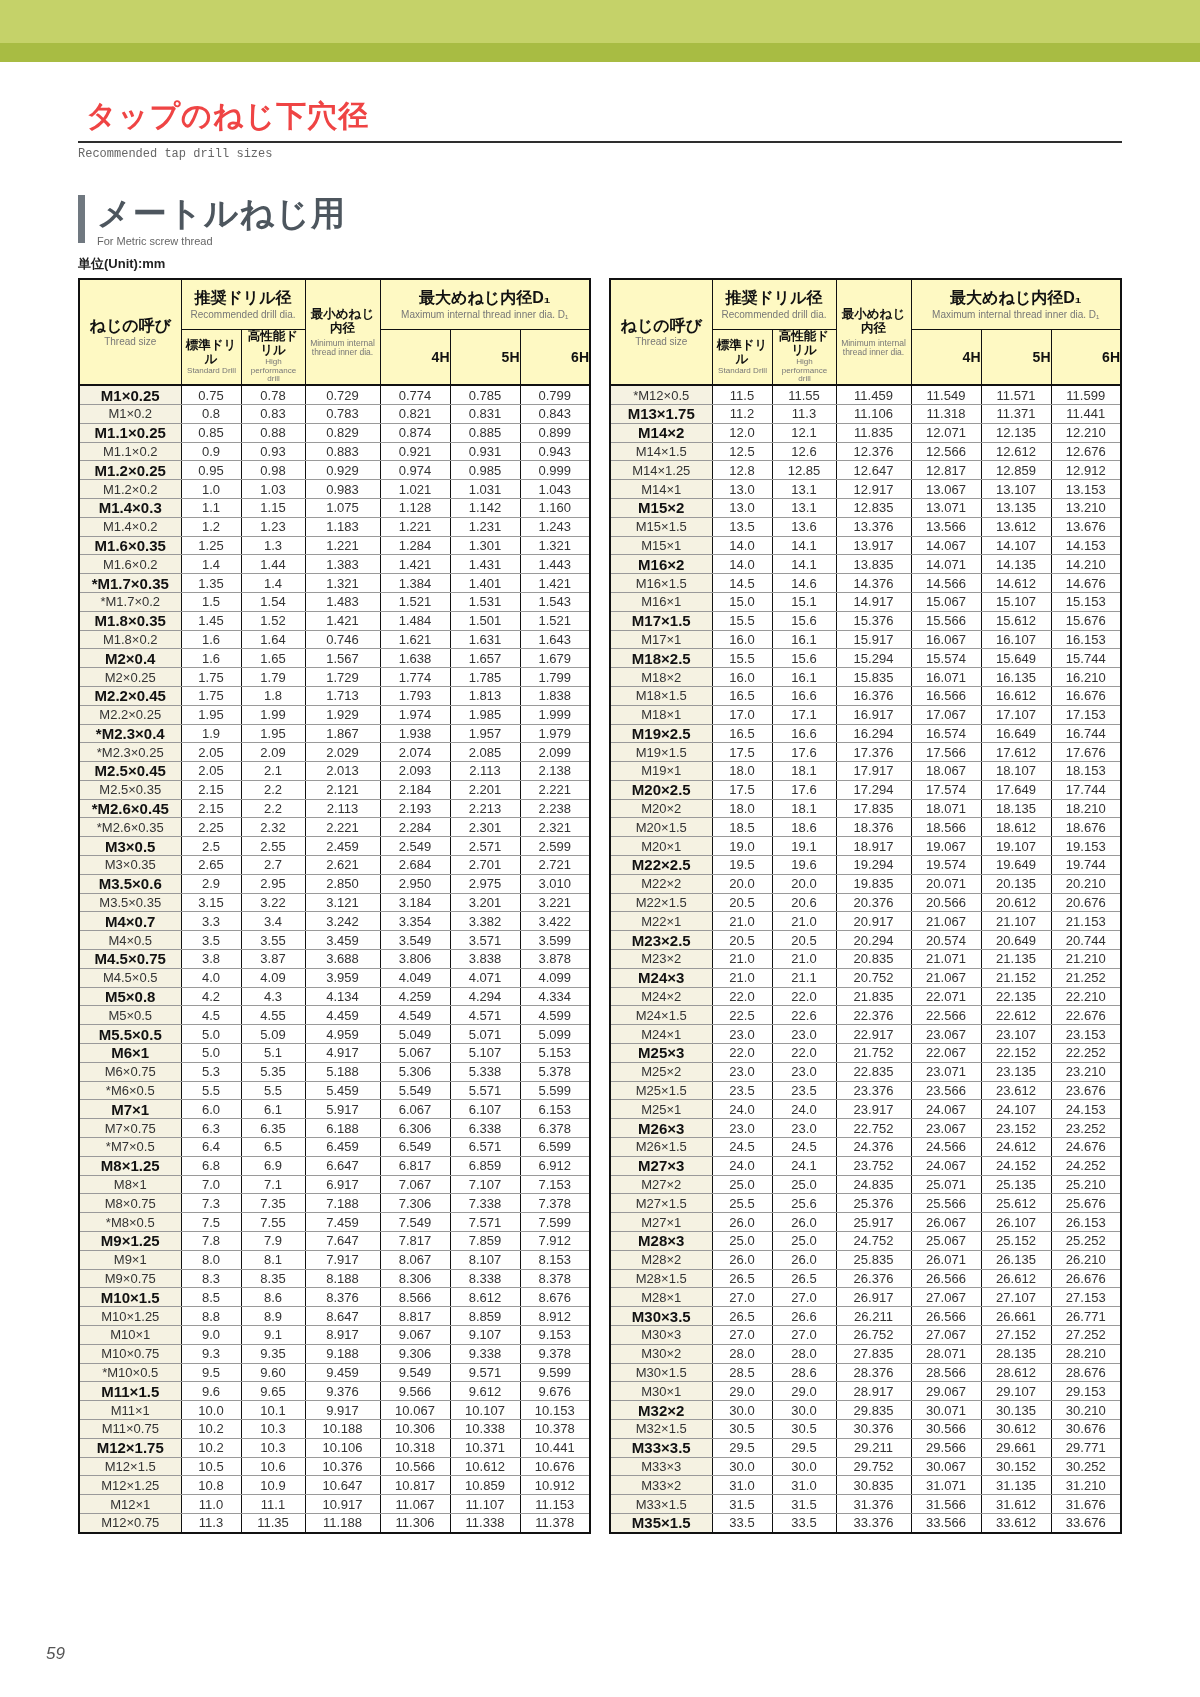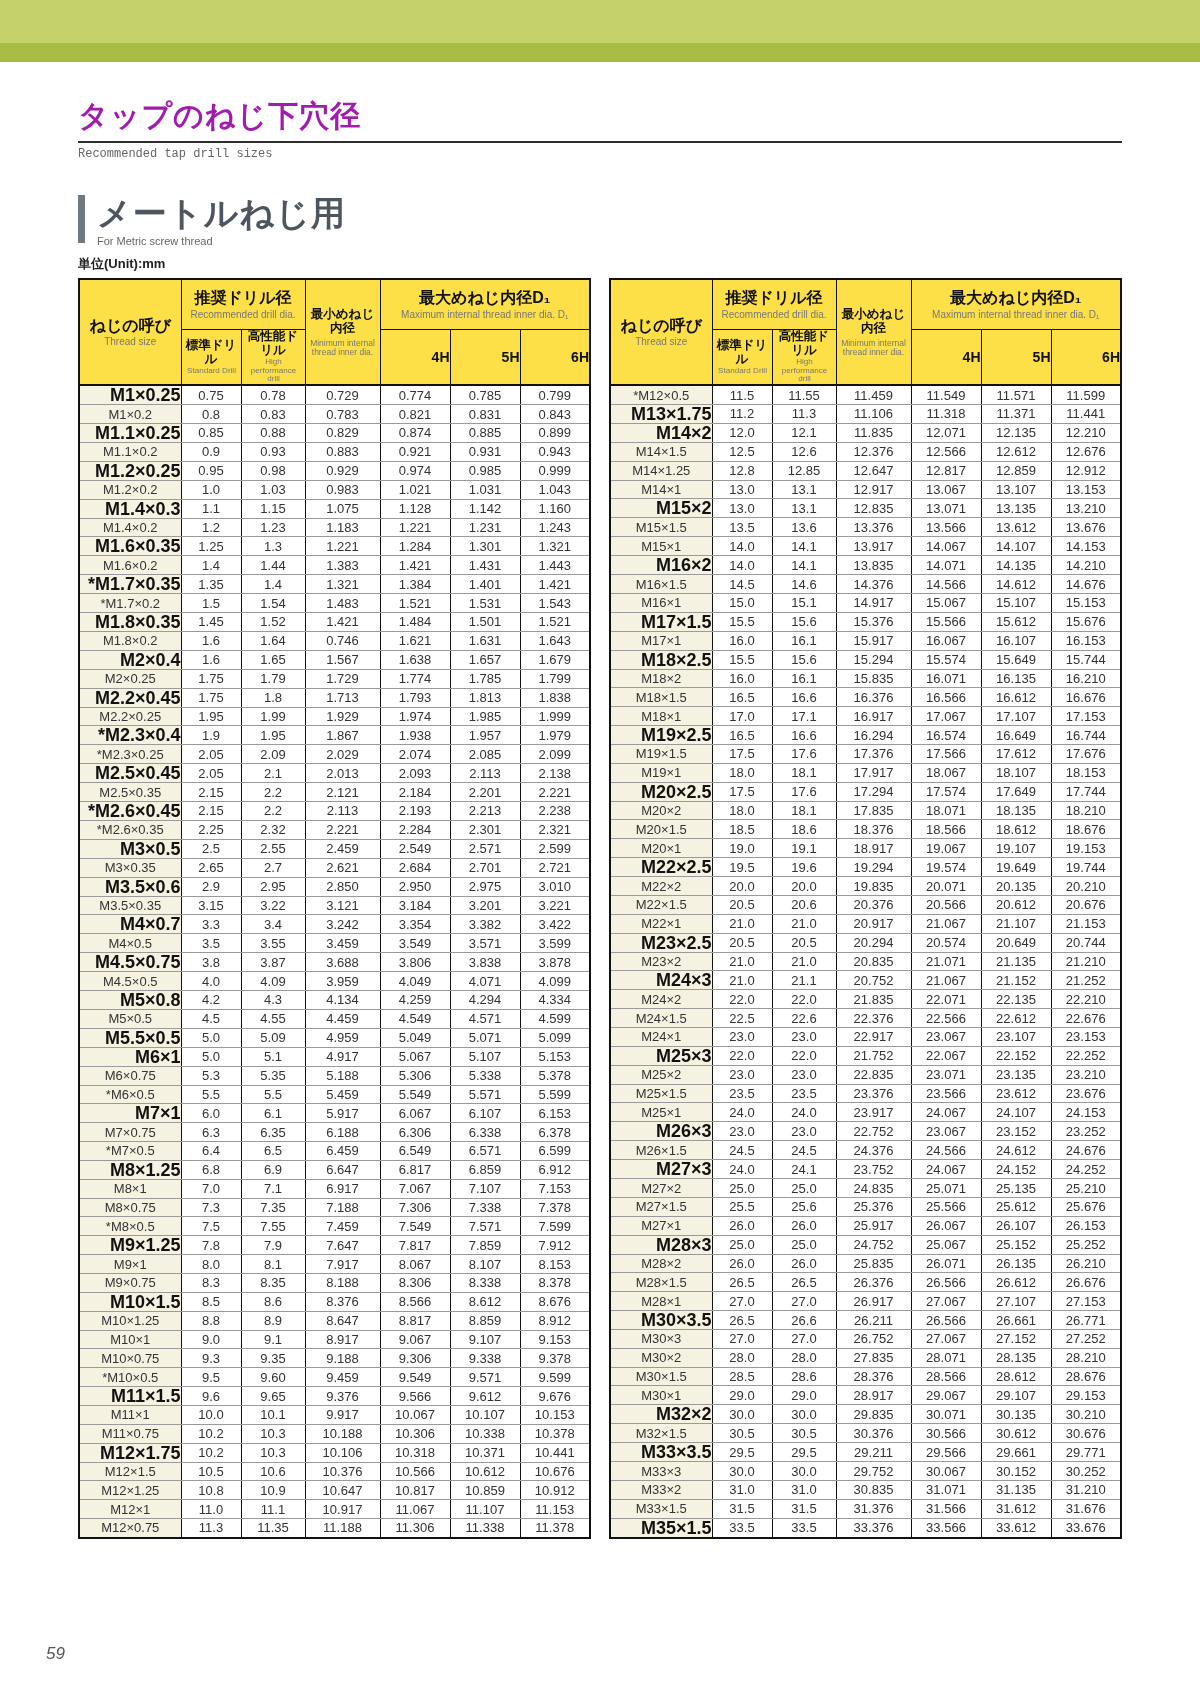--- a/index.html
+++ b/index.html
@@ -7,56 +7,56 @@
     width:1200px;height:1697px;position:relative;overflow:hidden;
     background:#ffffff;
     font-family:"Liberation Sans","DejaVu Sans",sans-serif;
     -webkit-font-smoothing:antialiased;
   }
   .band-light{position:absolute;top:0;left:0;width:1200px;height:43px;background:#c5d269;}
   .band-dark{position:absolute;top:43px;left:0;width:1200px;height:19px;background:#a8bc43;}
 
   .content{position:absolute;left:78px;top:62px;width:1044px;}
 
-  h1{margin:36px 0 0 0;font-size:30px;font-weight:700;color:#a21caf;letter-spacing:1px;line-height:1.2;}
+  h1{margin:36px 0 0 8px;font-size:30px;font-weight:700;color:#ef4444;letter-spacing:1px;line-height:1.2;}
   .title-rule{margin-top:7px;border-bottom:2.5px solid #2e2e2e;width:100%;}
   .subtitle{margin-top:4px;font-size:12px;color:#666;font-family:Liberation Mono, monospace;}
 
   .section{margin-top:34px;display:flex;align-items:flex-start;}
   .section-bar{width:7px;height:48px;background:#707880;margin-right:12px;}
   .section-ja{font-size:34px;font-weight:700;color:#4d565e;letter-spacing:1px;line-height:1.1;}
   .section-en{margin-top:3px;font-size:11px;color:#666;}
 
   .unit{margin-top:8px;text-align:left;font-size:13px;color:#222;font-weight:700;}
 
   .tables{margin-top:5px;display:flex;justify-content:space-between;}
   table{border-collapse:collapse;table-layout:fixed;width:511px;background:#fff;border:2px solid #111;}
   col.c-name{width:102px;} col.c-std{width:60px;} col.c-hp{width:64px;}
   col.c-min{width:75px;} col.c-h{width:70px;}
 
   th,td{border-left:1px solid #111;border-right:1px solid #111;padding:0;}
-  thead th{background:#fde047;border-bottom:2px solid #111;vertical-align:middle;text-align:center;}
+  thead th{background:#fef9c3;border-bottom:2px solid #111;vertical-align:middle;text-align:center;}
   thead th.th-group{border-bottom:1px solid #111;}
   thead tr.r1{height:50px;}
   thead tr.r2{height:50px;}
 
   .hja{font-size:16px;font-weight:700;color:#111;line-height:1.15;}
   .hen{font-size:10px;font-weight:400;color:#777;line-height:1.1;margin-top:1px;}
   .hja2{font-size:12.5px;font-weight:700;color:#111;line-height:1.15;padding:0 4px;}
   .hen2{font-size:8.5px;font-weight:400;color:#777;line-height:1.1;margin-top:3px;padding:0 2px;}
   .hja3{font-size:12.5px;font-weight:700;color:#111;line-height:1.1;}
   .hen3{font-size:8.5px;font-weight:400;color:#777;line-height:1.05;transform:scale(0.95);}
   th.th-h{font-size:14px;font-weight:700;color:#111;text-align:right;}
 
   tbody td{
     height:17.8px;font-size:13px;color:#333;text-align:center;vertical-align:middle;
     border-top:1px solid #9a9a9a;border-bottom:1px solid #9a9a9a;line-height:1;
   }
   tbody td.name{background:#f5f2e2;font-weight:400;}
-  tbody td.name.bold{font-weight:700;color:#111;font-size:18px;text-align:right;}
+  tbody td.name.bold{font-weight:700;color:#111;font-size:15px;}
 
   .pageno{position:absolute;left:46px;top:1644px;font-size:17px;font-style:italic;color:#555;}
 </style>
 </head>
 <body>
 
 <div class="band-light"></div>
 <div class="band-dark"></div>
 
 <div class="content">

